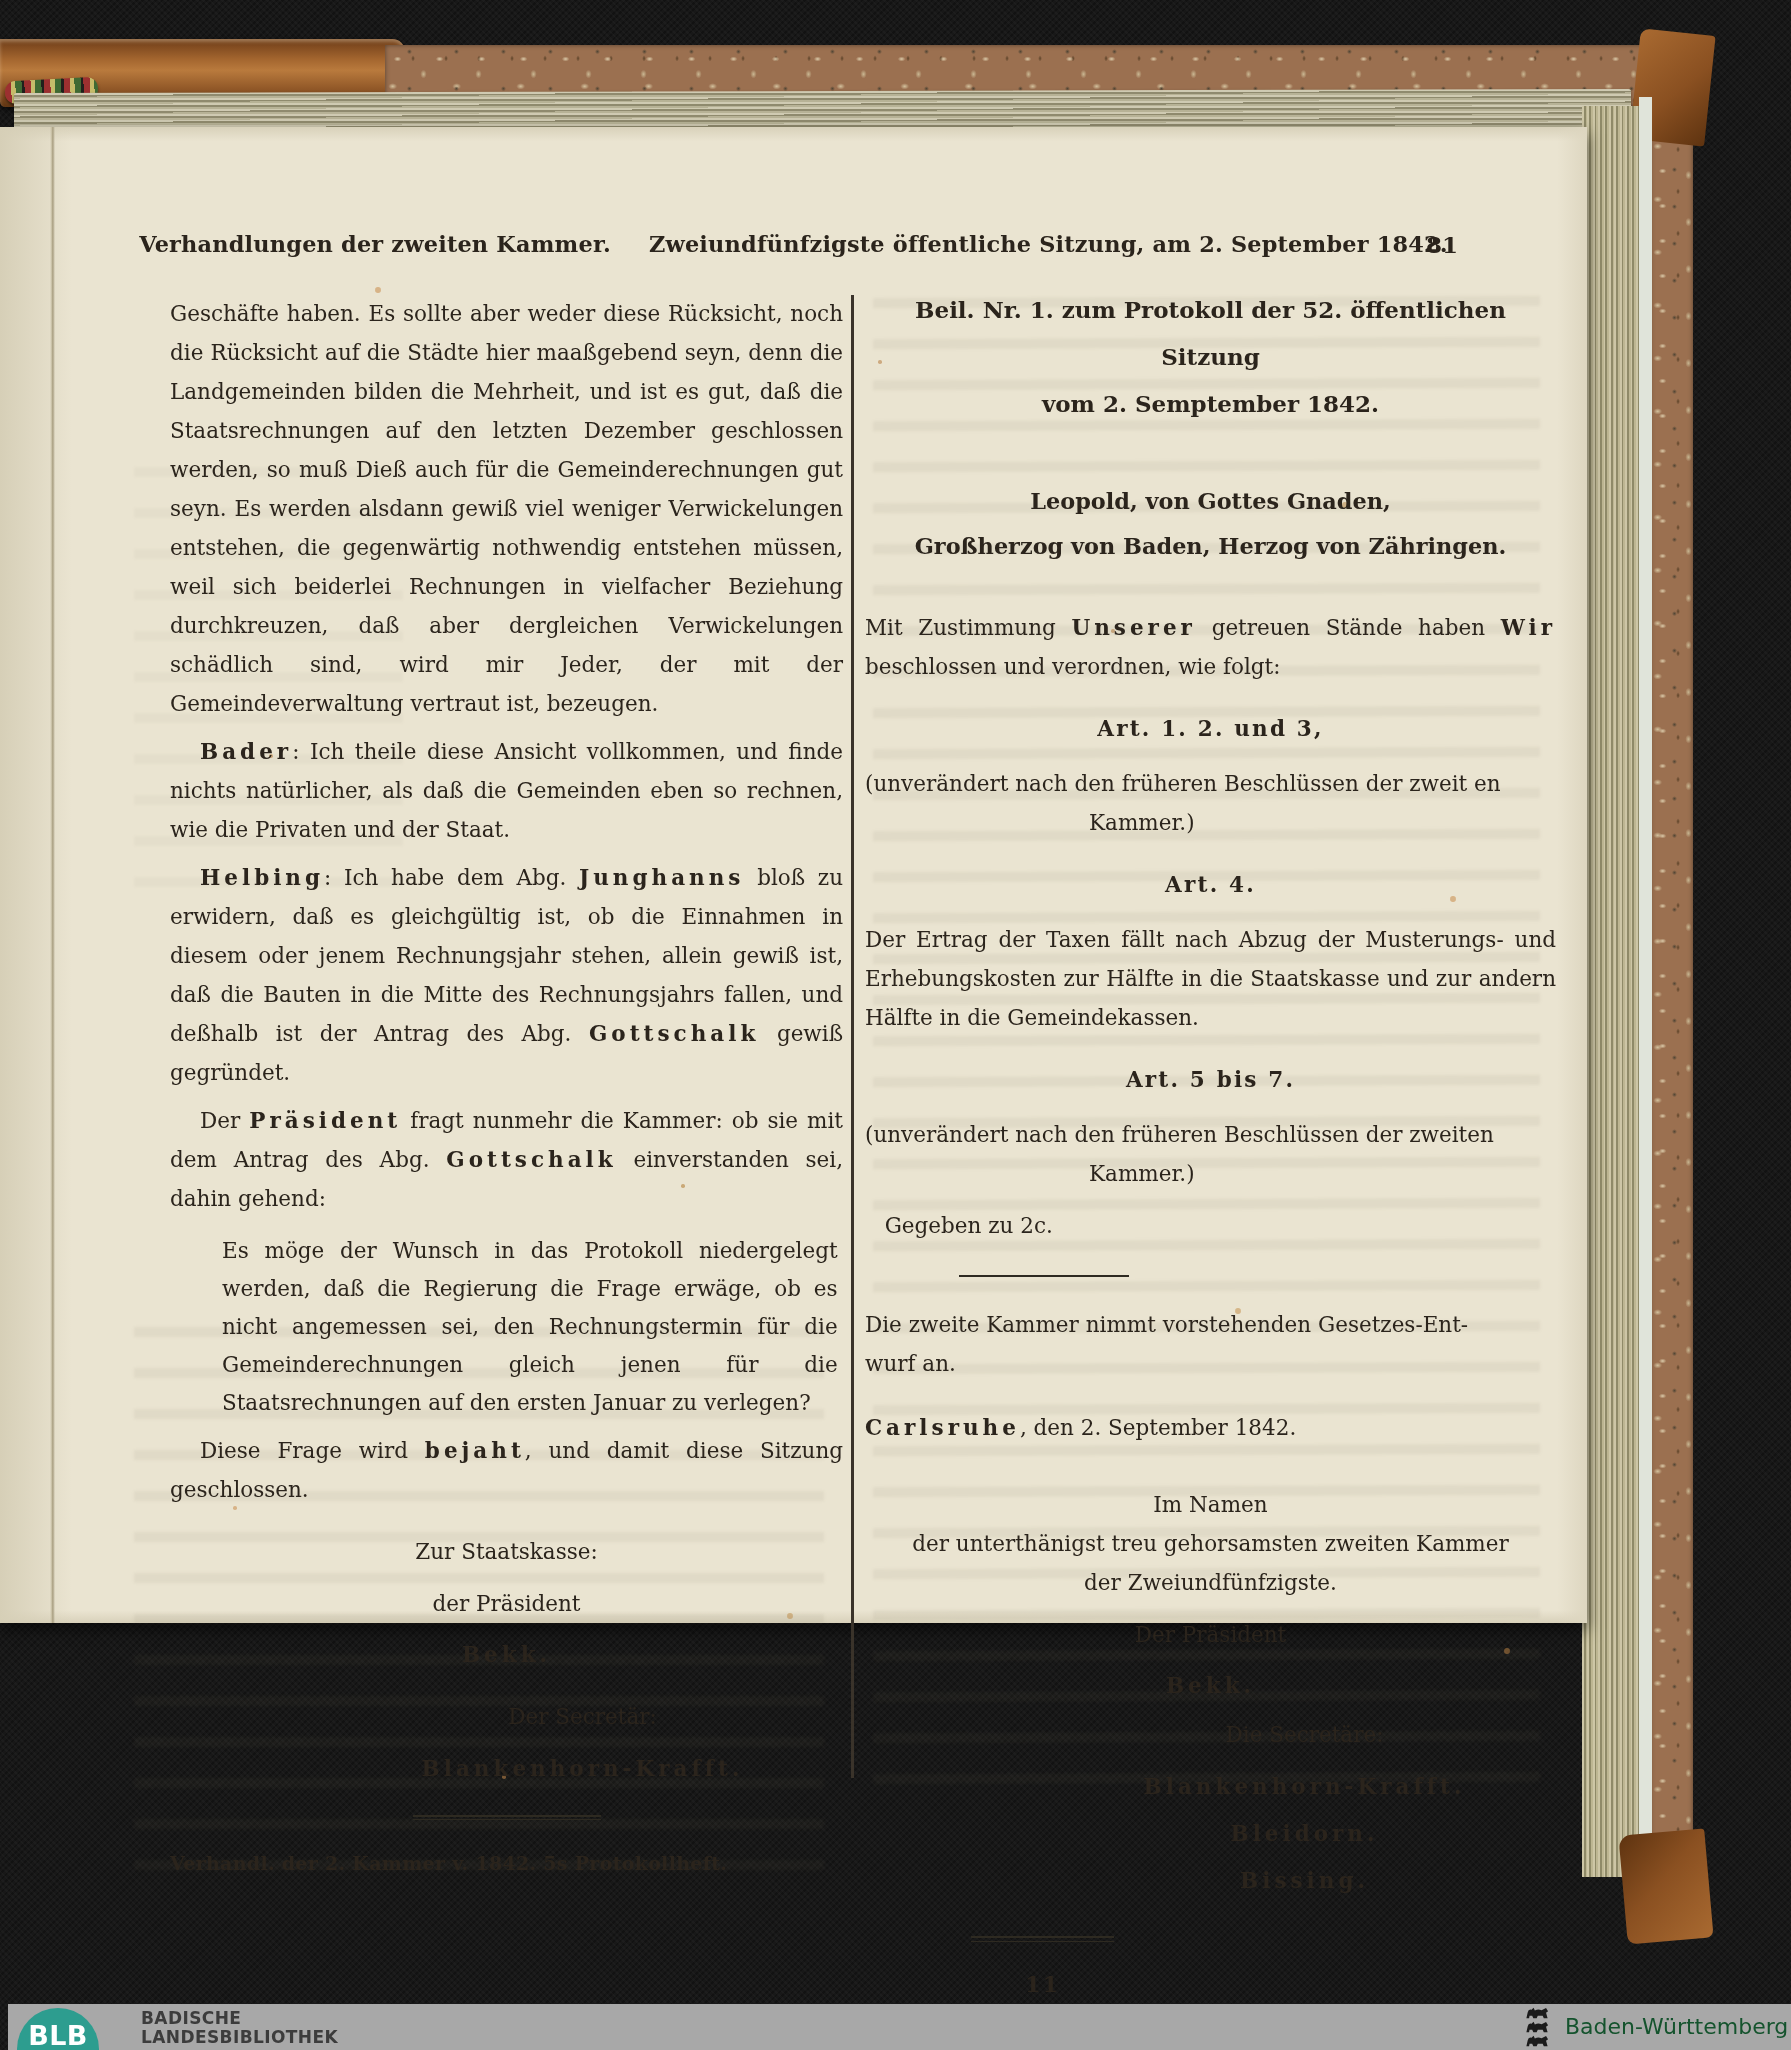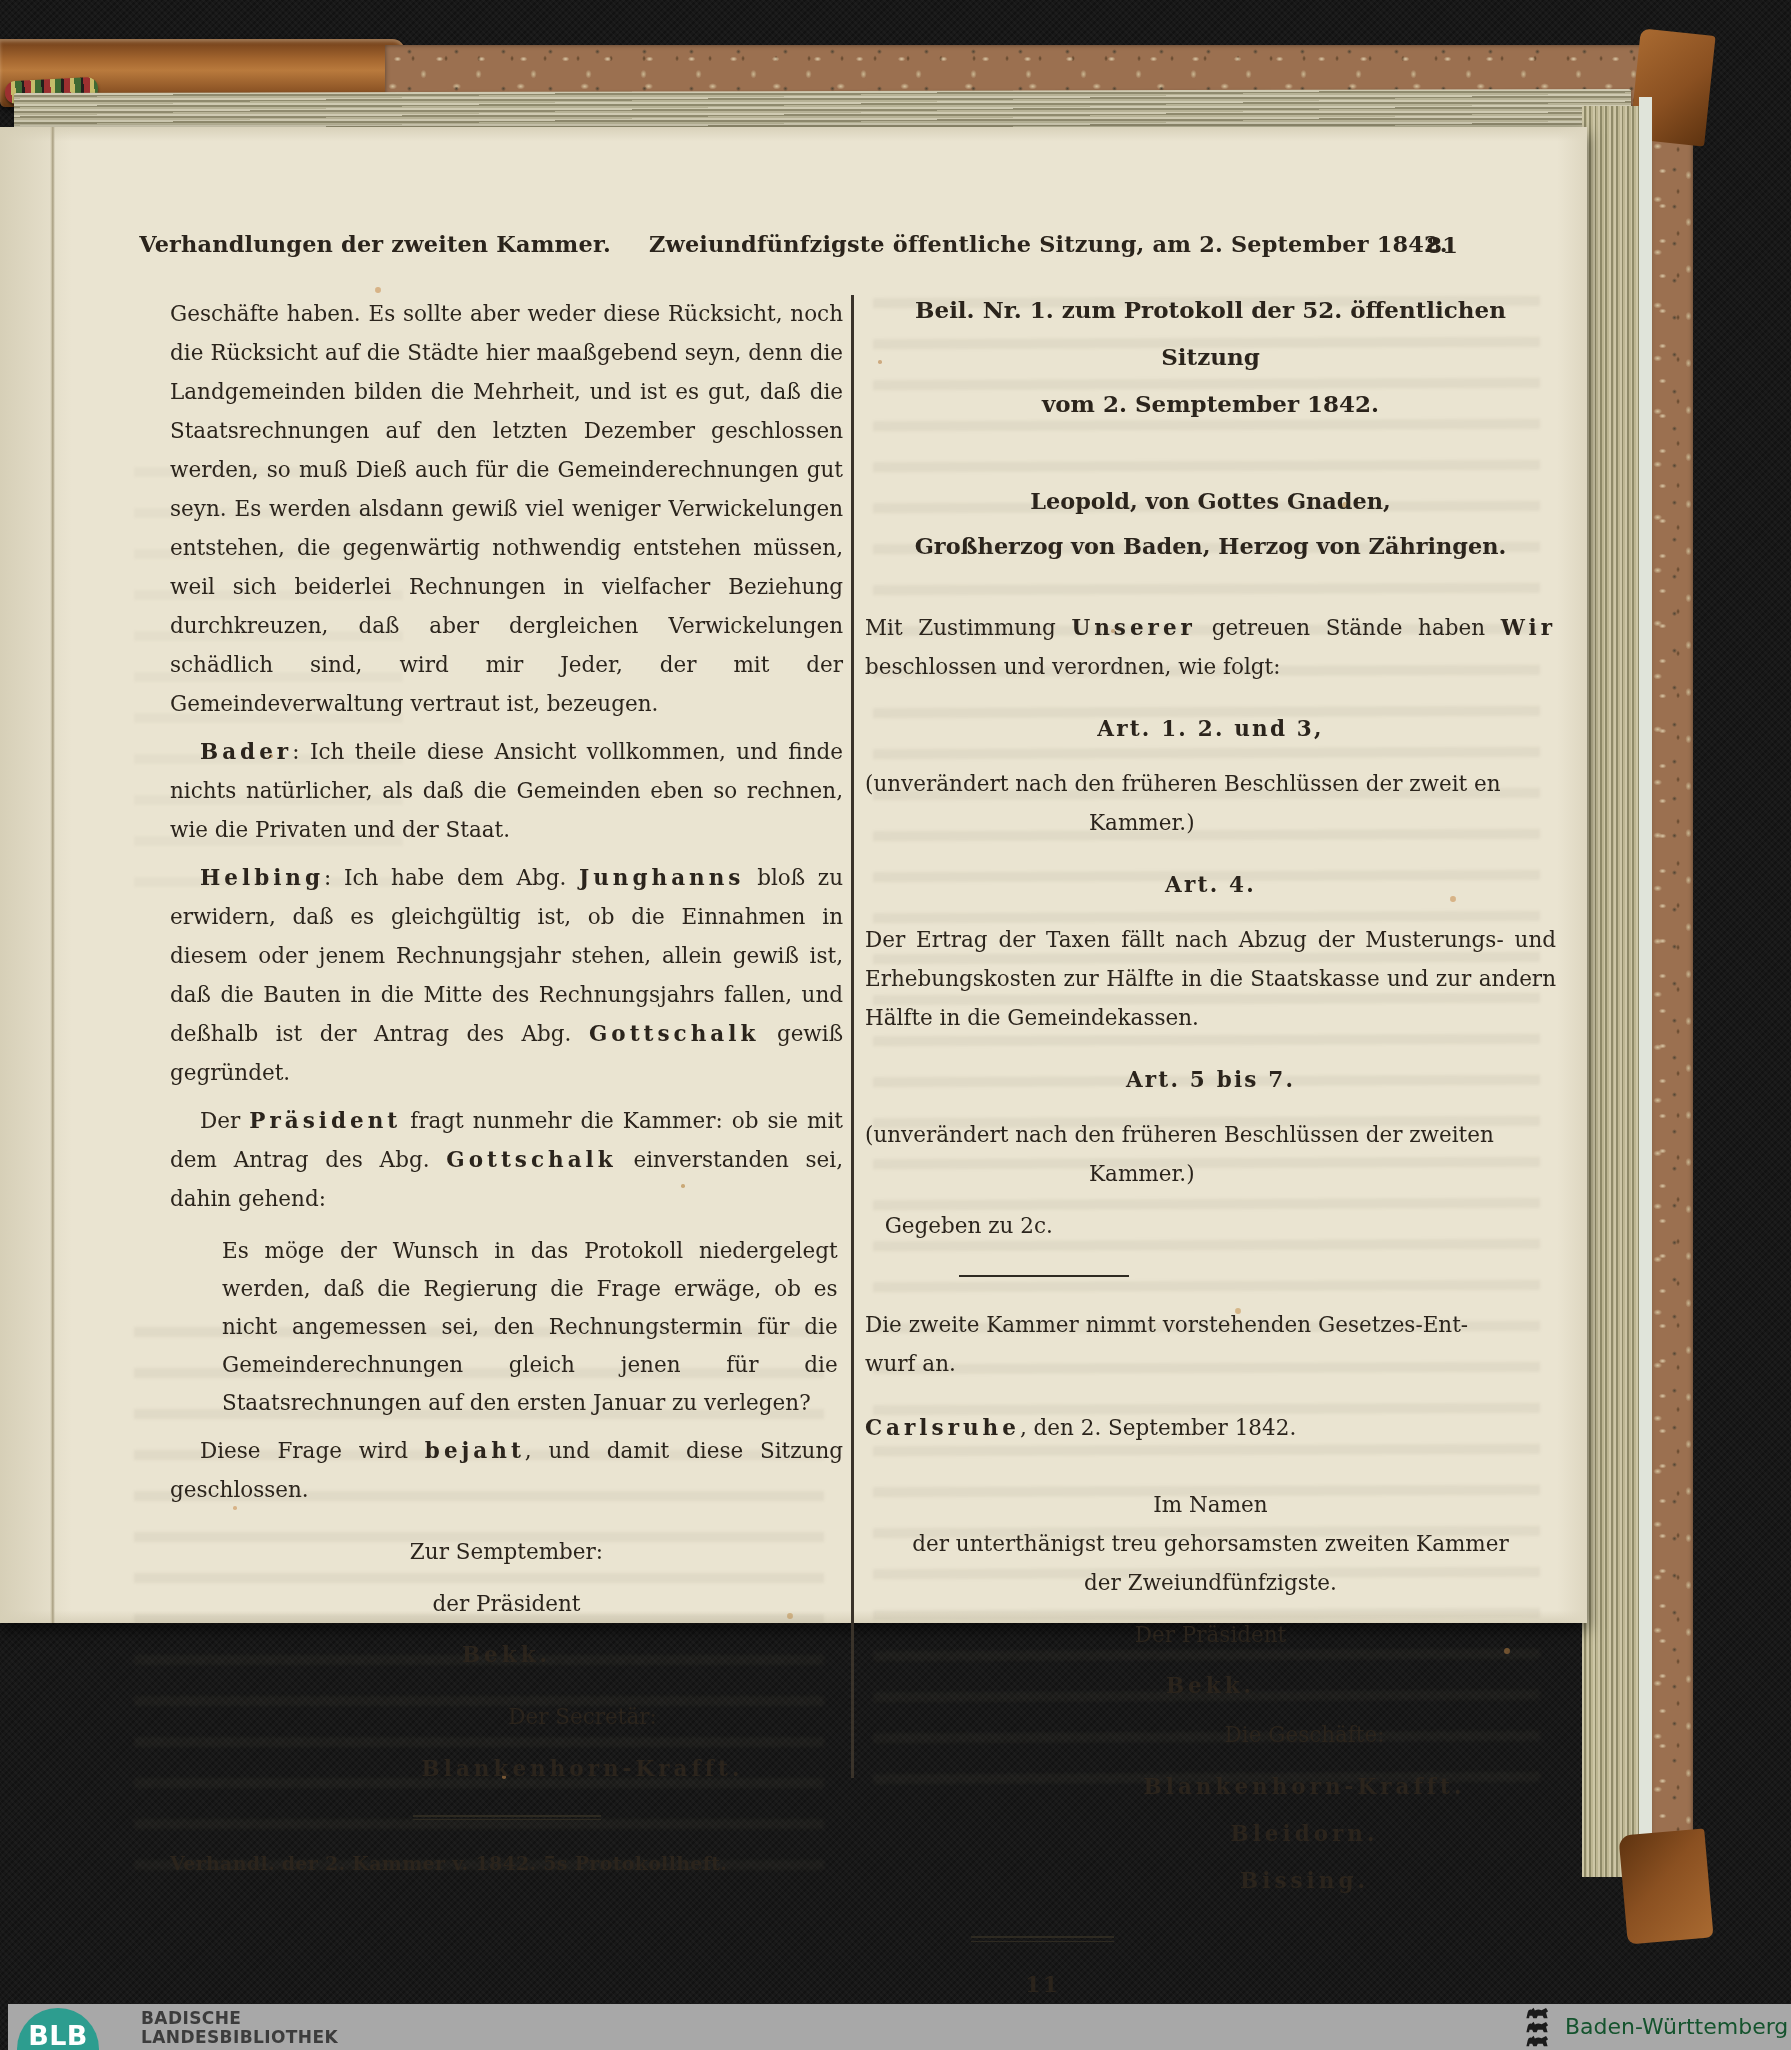--- a/index.html
+++ b/index.html
@@ -134,21 +134,21 @@
 
     <div class="divider"></div>
 
     <div class="col col-left">
       <p class="para noindent"><span>Geschäfte haben. Es sollte aber weder diese Rücksicht, noch die Rücksicht auf die Städte hier maaßgebend seyn, denn die Landgemeinden bilden die Mehrheit, und ist es gut, daß die Staatsrechnungen auf den letzten Dezember geschlossen werden, so muß Dieß auch für die Gemeinderechnungen gut seyn. Es werden alsdann gewiß viel weniger Verwickelungen entstehen, die gegenwärtig nothwendig entstehen müssen, weil sich beiderlei Rechnungen in vielfacher Beziehung durchkreuzen, daß aber dergleichen Verwickelungen schädlich sind, wird mir Jeder, der mit der Gemeindeverwaltung vertraut ist, bezeugen.</span></p>
       <p class="para"><span class="sperr">Bader</span><span>: Ich theile diese Ansicht vollkommen, und finde nichts natürlicher, als daß die Gemeinden eben so rechnen, wie die Privaten und der Staat.</span></p>
       <p class="para"><span class="sperr">Helbing</span><span>: Ich habe dem Abg. </span><span class="sperr">Junghanns</span><span> bloß zu erwidern, daß es gleichgültig ist, ob die Einnahmen in diesem oder jenem Rechnungsjahr stehen, allein gewiß ist, daß die Bauten in die Mitte des Rechnungsjahrs fallen, und deßhalb ist der Antrag des Abg. </span><span class="sperr">Gottschalk</span><span> gewiß gegründet.</span></p>
       <p class="para"><span>Der </span><span class="sperr">Präsident</span><span> fragt nunmehr die Kammer: ob sie mit dem Antrag des Abg. </span><span class="sperr">Gottschalk</span><span> einverstanden sei, dahin gehend:</span></p>
       <p class="quote"><span>Es möge der Wunsch in das Protokoll niedergelegt werden, daß die Regierung die Frage erwäge, ob es nicht angemessen sei, den Rechnungstermin für die Gemeinderechnungen gleich jenen für die Staatsrechnungen auf den ersten Januar zu verlegen?</span></p>
       <p class="para"><span>Diese Frage wird </span><span class="sperr">bejaht</span><span>, und damit diese Sitzung geschlossen.</span></p>
-      <p class="cline m-t26">Zur Semptember:</p>
+      <p class="cline m-t26">Zur Staatskasse:</p>
       <p class="cline m-t14">der Präsident</p>
       <p class="cline m-t14 sperr">Bekk.</p>
       <p class="cline m-t26 secr-block">Der Secretär:</p>
       <p class="cline m-t14 secr-block sperr">Blankenhorn-Krafft.</p>
       <div class="double-rule"></div>
       <p class="imprint">Verhandl. der 2. Kammer v. 1842.  5s Protokollheft.</p>
     </div>
 
     <div class="col col-right">
       <p class="r-head"><span>Beil. Nr. 1. zum Protokoll der 52. öffentlichen Sitzung</span><br><span>vom 2. Semptember 1842.</span></p>
@@ -162,21 +162,21 @@
       <p class="unv"><span>(unverändert nach den früheren Beschlüssen der zweiten</span><span class="l2">Kammer.)</span></p>
       <p class="gegeben">Gegeben zu 2c.</p>
       <div class="sep-rule"></div>
       <p class="para noindent"><span>Die zweite Kammer nimmt vorstehenden Gesetzes-Ent</span>‑<br><span>wurf an.</span></p>
       <p class="para noindent" style="margin-top:25px;"><span class="sperr">Carlsruhe</span><span>, den 2. September 1842.</span></p>
       <p class="cline" style="margin-top:38px;">Im Namen</p>
       <p class="cline">der unterthänigst treu gehorsamsten zweiten Kammer</p>
       <p class="cline">der Zweiundfünfzigste.</p>
       <p class="cline m-t14">Der Präsident</p>
       <p class="cline m-t14 sperr">Bekk.</p>
-      <p class="cline m-t40 sig-list">Die Geschäfte:</p>
+      <p class="cline m-t40 sig-list">Die Secretäre:</p>
       <p class="sig-list sperr"><span>Blankenhorn-Krafft.</span><br><span>Bleidorn.</span><br><span>Bissing.</span></p>
       <div class="rc-rule"></div>
       <p class="sigmark">11</p>
     </div>
   </div>
 
   <div class="viewer-bar" style="background: rgb(168, 168, 168);">
     <div class="blb-logo" id="blbLogo" style="background: rgb(45, 157, 143);">
       <span>BLB</span>
     </div>

